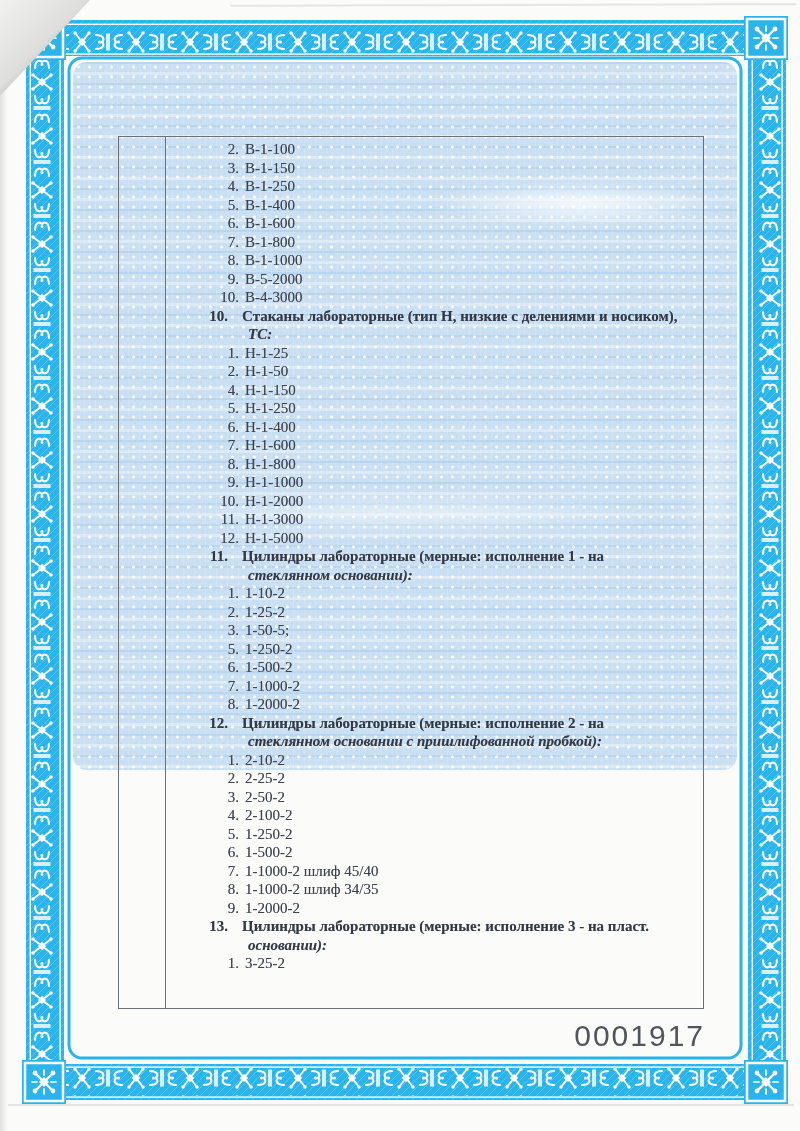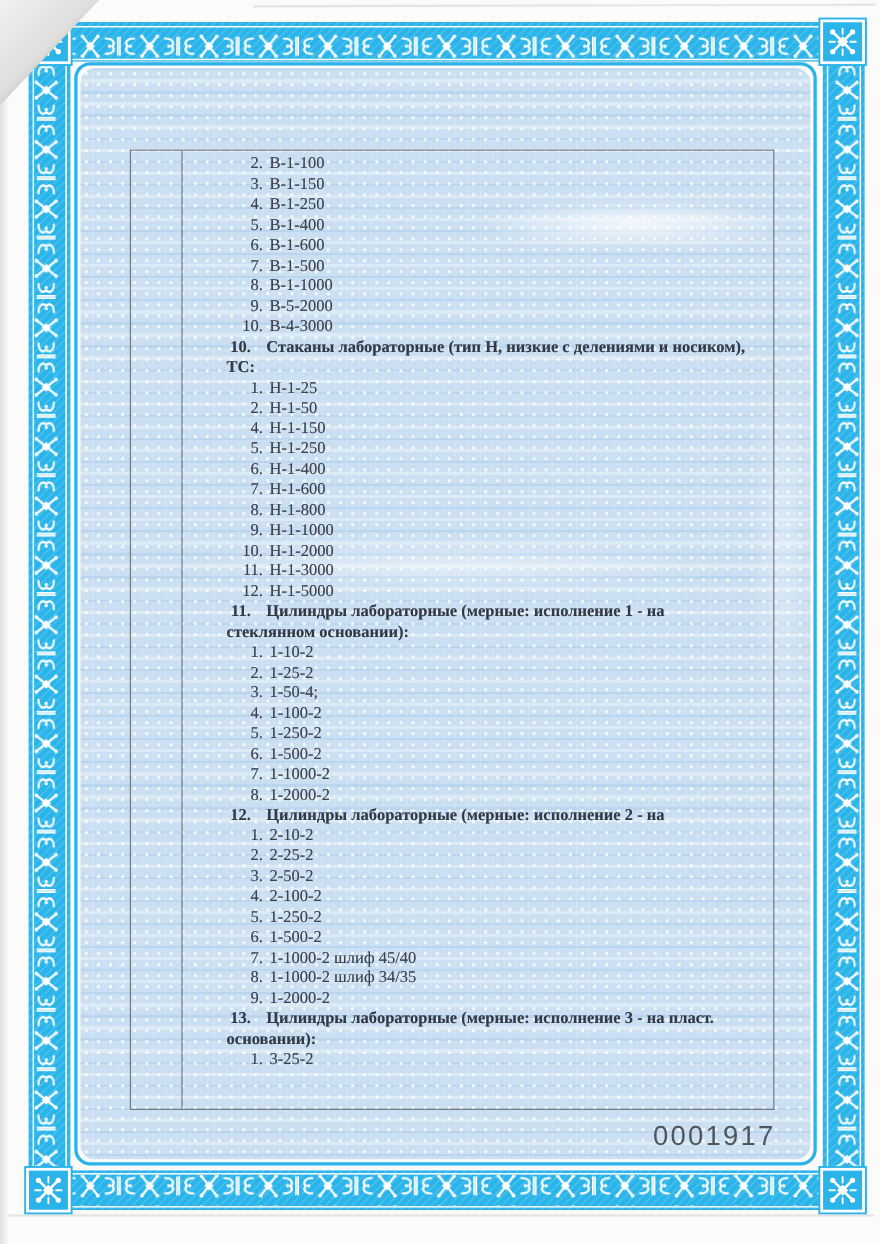--- a/index.html
+++ b/index.html
@@ -8,21 +8,21 @@
   
   .edge-left{position:absolute;left:0;top:0;width:8px;height:1131px;
              background:linear-gradient(90deg,#d8d8d6,rgba(216,216,214,0));opacity:.75;}
   .edge-bottom{position:absolute;left:8px;right:6px;top:1104px;height:2px;background:#d2d2d0;opacity:.55;}
   .edge-top{position:absolute;left:230px;right:4px;top:4px;height:2px;background:#d5d5d3;opacity:.6;transform:rotate(-.15deg);}
   
   .corner-fold{position:absolute;left:0;top:0;width:100px;height:104px;
     clip-path:polygon(0 0,90px 0,0 96px);
     background:linear-gradient(135deg,#f1f1ef 0%,#dededc 42%,#ababa9 64%,#8d8d8b 73%,#c8c8c6 86%,#f2f2f0 100%);}
   
-  .panel{position:absolute;left:73px;top:62px;width:664px;height:992px;border-radius:14px;
+  .panel{position:absolute;left:73px;top:62px;width:664px;height:708px;border-radius:14px;
     background-color:#cadff2;
     background-image:
       radial-gradient(circle, rgba(255,255,255,.8) 0 1.2px, rgba(255,255,255,0) 1.9px),
       repeating-linear-gradient(180deg, rgba(148,193,230,.30) 0 2px, rgba(255,255,255,0) 2px 10px,
         rgba(255,255,255,.34) 10px 13px, rgba(255,255,255,0) 13px 21px),
       repeating-linear-gradient(90deg, rgba(255,255,255,.14) 0 1px, rgba(255,255,255,0) 1px 11px);
     background-size:11px 10px,auto,auto;}
   .glare{position:absolute;border-radius:50%;pointer-events:none;}
   .glare1{left:355px;top:120px;width:300px;height:44px;filter:blur(5px);
           background:radial-gradient(ellipse,rgba(255,255,255,.85),rgba(255,255,255,0) 70%);}
@@ -33,23 +33,23 @@
   
   .doc-table{position:absolute;left:45px;top:74px;width:584px;height:871px;border:1px solid #6b7077;}
   .inner-line{position:absolute;left:46px;top:0;bottom:0;width:1px;background:#6b7077;}
   .list-col{position:absolute;left:47px;top:0;right:0;bottom:0;padding-top:3px;
             font-size:15px;line-height:18.5px;color:#3c414c;text-shadow:0 0 .5px rgba(60,66,78,.45);}
   .row{white-space:nowrap;height:18.5px;}
   .item-num{display:inline-block;width:73px;text-align:right;}
   .item-text{margin-left:6px;}
   .sec-num{display:inline-block;width:62px;text-align:right;font-weight:bold;color:#333a47;}
   .sec-title{margin-left:14px;font-weight:bold;color:#333a47;}
-  .sec-cont{margin-left:40px;font-weight:bold;color:#333a47;}
+  .sec-cont{margin-left:82px;font-weight:bold;color:#333a47;font-style:italic;}
   .serial{position:absolute;right:32px;top:957px;font-family:"Liberation Sans",sans-serif;
-          font-size:25px;letter-spacing:2px;color:#51555b;text-align:right;}
+          font-size:30px;letter-spacing:2px;color:#51555b;text-align:right;}
   svg.frame{position:absolute;left:0;top:0;pointer-events:none;}
 </style>
 </head>
 <body>
 
 <div class="scene">
 
   <svg class="frame" width="800" height="1131" viewBox="0 0 800 1131">
     <defs>
       <pattern id="orn" width="54" height="28" patternUnits="userSpaceOnUse">
@@ -181,48 +181,48 @@
     <div class="glare glare3"></div>
 
     <div class="doc-table">
       <div class="inner-line"></div>
       <div class="list-col" id="list-col">
           <div class="row"><span class="item-num">2.</span><span class="item-text">В-1-100</span></div>
           <div class="row"><span class="item-num">3.</span><span class="item-text">В-1-150</span></div>
           <div class="row"><span class="item-num">4.</span><span class="item-text">В-1-250</span></div>
           <div class="row"><span class="item-num">5.</span><span class="item-text">В-1-400</span></div>
           <div class="row"><span class="item-num">6.</span><span class="item-text">В-1-600</span></div>
-          <div class="row"><span class="item-num">7.</span><span class="item-text">В-1-500</span></div>
+          <div class="row"><span class="item-num">7.</span><span class="item-text">В-1-800</span></div>
           <div class="row"><span class="item-num">8.</span><span class="item-text">В-1-1000</span></div>
           <div class="row"><span class="item-num">9.</span><span class="item-text">В-5-2000</span></div>
           <div class="row"><span class="item-num">10.</span><span class="item-text">В-4-3000</span></div>
           <div class="row"><span class="sec-num">10.</span><span class="sec-title">Стаканы лабораторные (тип Н, низкие с делениями и носиком),</span></div>
           <div class="row sec-cont">ТС:</div>
           <div class="row"><span class="item-num">1.</span><span class="item-text">Н-1-25</span></div>
           <div class="row"><span class="item-num">2.</span><span class="item-text">Н-1-50</span></div>
           <div class="row"><span class="item-num">4.</span><span class="item-text">Н-1-150</span></div>
           <div class="row"><span class="item-num">5.</span><span class="item-text">Н-1-250</span></div>
           <div class="row"><span class="item-num">6.</span><span class="item-text">Н-1-400</span></div>
           <div class="row"><span class="item-num">7.</span><span class="item-text">Н-1-600</span></div>
           <div class="row"><span class="item-num">8.</span><span class="item-text">Н-1-800</span></div>
           <div class="row"><span class="item-num">9.</span><span class="item-text">Н-1-1000</span></div>
           <div class="row"><span class="item-num">10.</span><span class="item-text">Н-1-2000</span></div>
           <div class="row"><span class="item-num">11.</span><span class="item-text">Н-1-3000</span></div>
           <div class="row"><span class="item-num">12.</span><span class="item-text">Н-1-5000</span></div>
           <div class="row"><span class="sec-num">11.</span><span class="sec-title">Цилиндры лабораторные (мерные: исполнение 1 - на</span></div>
           <div class="row sec-cont">стеклянном основании):</div>
           <div class="row"><span class="item-num">1.</span><span class="item-text">1-10-2</span></div>
           <div class="row"><span class="item-num">2.</span><span class="item-text">1-25-2</span></div>
-          <div class="row"><span class="item-num">3.</span><span class="item-text">1-50-4;</span></div>
-          <div class="row"><span class="item-num">4.</span><span class="item-text">1-100-2</span></div>
+          <div class="row"><span class="item-num">3.</span><span class="item-text">1-50-5;</span></div>
           <div class="row"><span class="item-num">5.</span><span class="item-text">1-250-2</span></div>
           <div class="row"><span class="item-num">6.</span><span class="item-text">1-500-2</span></div>
           <div class="row"><span class="item-num">7.</span><span class="item-text">1-1000-2</span></div>
           <div class="row"><span class="item-num">8.</span><span class="item-text">1-2000-2</span></div>
           <div class="row"><span class="sec-num">12.</span><span class="sec-title">Цилиндры лабораторные (мерные: исполнение 2 - на</span></div>
+          <div class="row sec-cont">стеклянном основании с пришлифованной пробкой):</div>
           <div class="row"><span class="item-num">1.</span><span class="item-text">2-10-2</span></div>
           <div class="row"><span class="item-num">2.</span><span class="item-text">2-25-2</span></div>
           <div class="row"><span class="item-num">3.</span><span class="item-text">2-50-2</span></div>
           <div class="row"><span class="item-num">4.</span><span class="item-text">2-100-2</span></div>
           <div class="row"><span class="item-num">5.</span><span class="item-text">1-250-2</span></div>
           <div class="row"><span class="item-num">6.</span><span class="item-text">1-500-2</span></div>
           <div class="row"><span class="item-num">7.</span><span class="item-text">1-1000-2 шлиф 45/40</span></div>
           <div class="row"><span class="item-num">8.</span><span class="item-text">1-1000-2 шлиф 34/35</span></div>
           <div class="row"><span class="item-num">9.</span><span class="item-text">1-2000-2</span></div>
           <div class="row"><span class="sec-num">13.</span><span class="sec-title">Цилиндры лабораторные (мерные: исполнение 3 - на пласт.</span></div>

